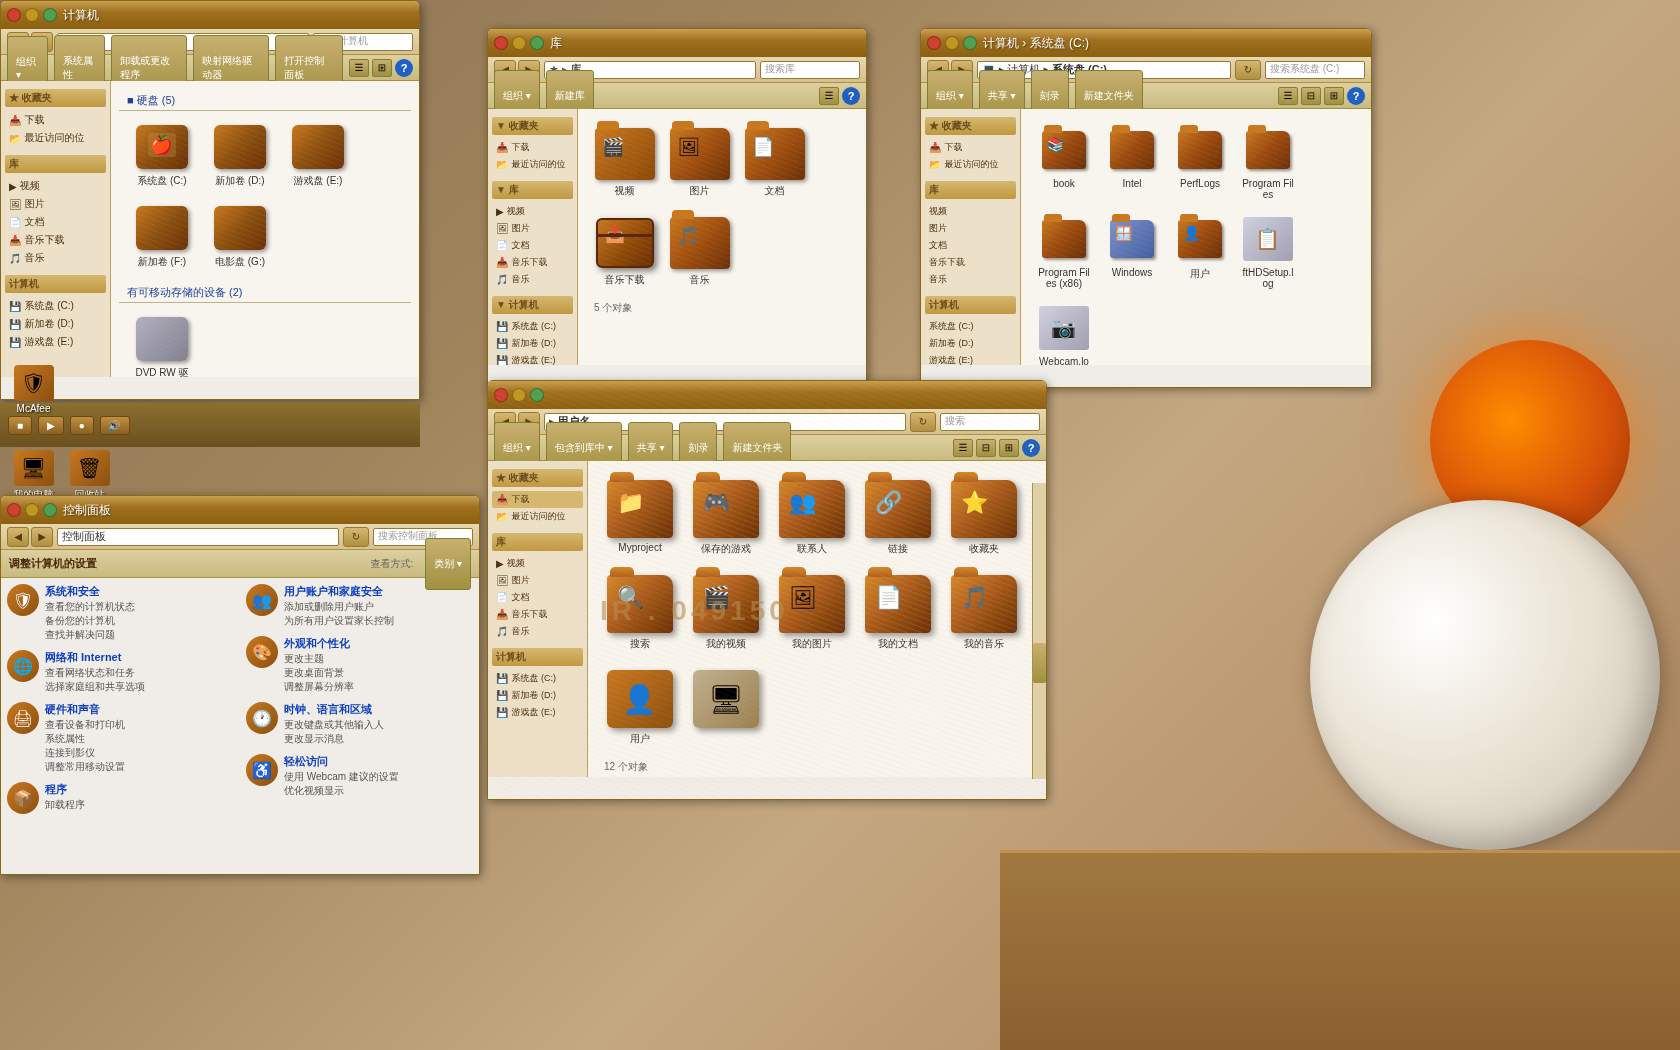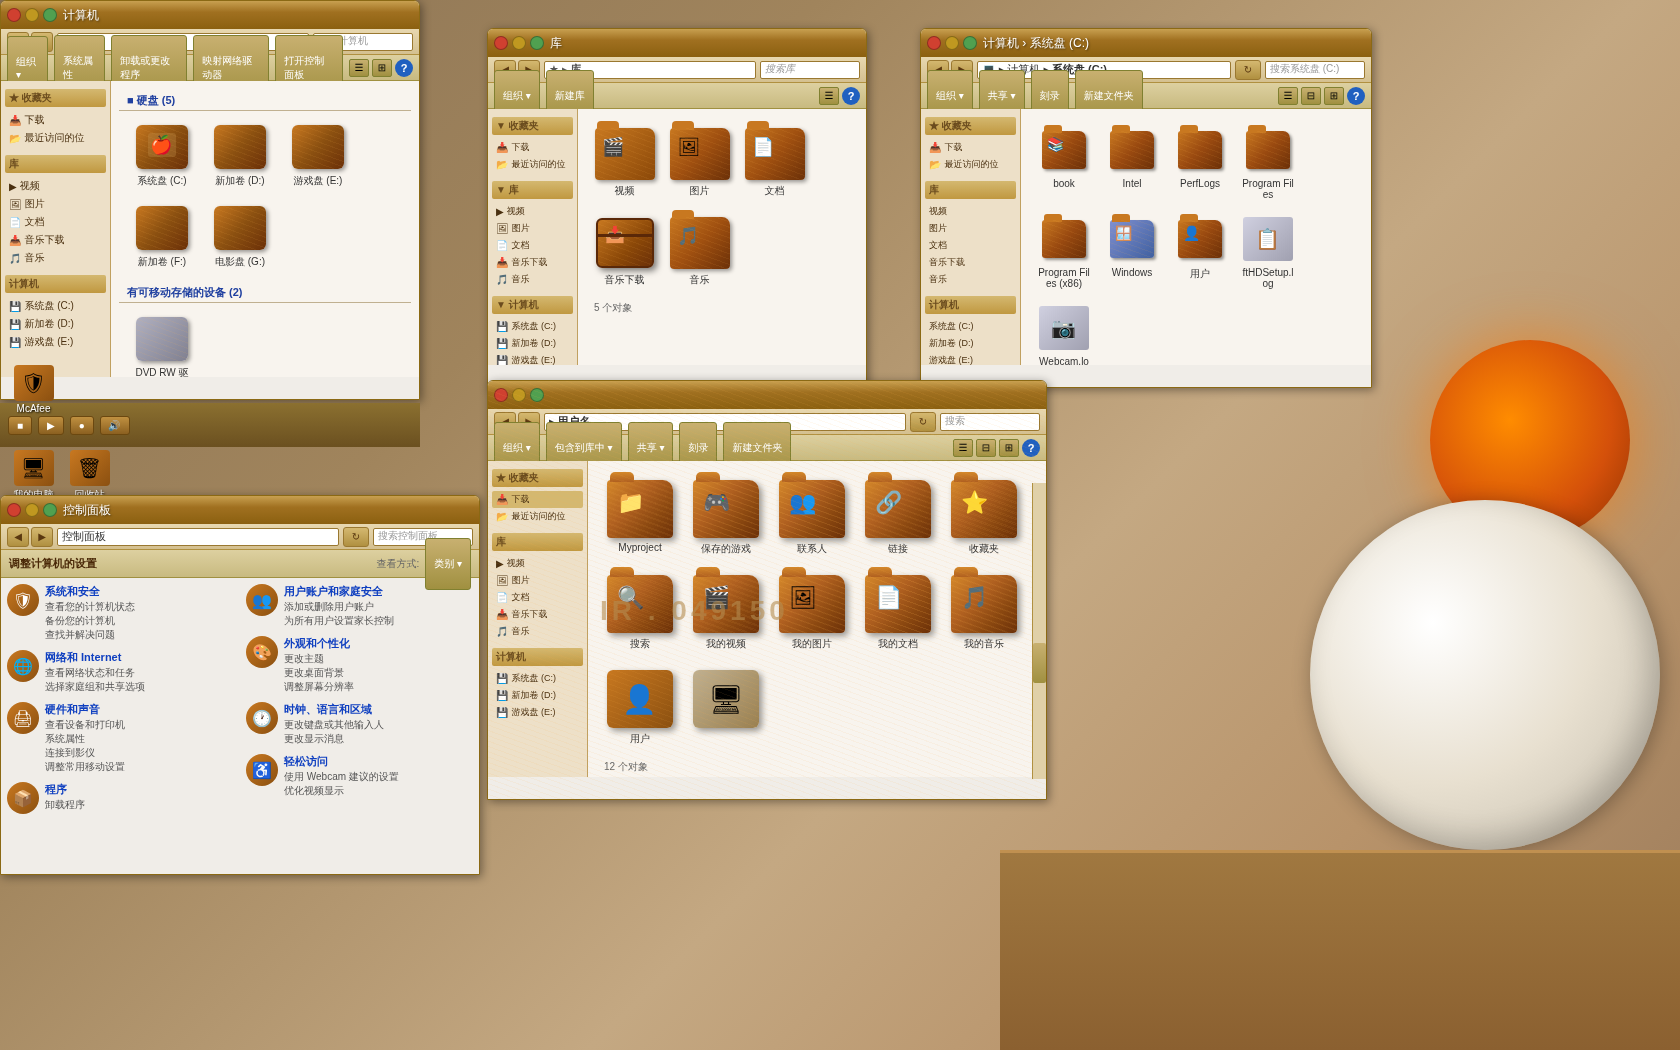--- a/index.html
+++ b/index.html
@@ -235,21 +235,21 @@
       color: #fff;
       font-size: 10px;
       display: flex;
       align-items: center;
       gap: 4px;
       cursor: pointer;
     }
 
     .section-header {
       font-size: 11px;
-      font-weight: bold;
+      font-weight: normal;
       color: #2040a0;
       padding: 4px 8px 2px;
       border-bottom: 1px solid #c0b090;
     }
 
     .cp-icon {
       width: 32px;
       height: 32px;
       border-radius: 50%;
       background: linear-gradient(135deg, #c87820, #8B5010);
@@ -650,21 +650,21 @@
 
   <div class="toolbar">
     <div class="nav-btn-group">
       <div class="nav-arrow">◀</div>
       <div class="nav-arrow">▶</div>
     </div>
     <div class="address-input">
       <span style="color:#555;font-size:11px;">★ ▸ <strong>库</strong></span>
     </div>
     <div class="search-input">
-      <span style="color:#999;font-size:10px;font-style:italic;">搜索库</span>
+      <span style="color:#999;font-size:10px;">搜索库</span>
     </div>
   </div>
 
   <div class="second-toolbar">
     <span class="second-toolbar-btn">组织 ▾</span>
     <span class="second-toolbar-btn">新建库</span>
     <div style="margin-left:auto;display:flex;gap:3px;">
       <div class="view-btn">☰</div>
       <div class="help-btn">?</div>
     </div>
@@ -963,21 +963,21 @@
     </div>
     <div class="address-input">
       <span style="font-size:11px;">控制面板</span>
     </div>
     <div class="nav-arrow" style="width:26px;">↻</div>
     <div class="search-input">
       <span style="color:#999;font-size:10px;">搜索控制面板</span>
     </div>
   </div>
 
-  <div style="background:linear-gradient(to bottom,#ddd0a0,#c8ba80);height:28px;display:flex;align-items:center;padding:0 8px;gap:6px;border-bottom:1px solid #a09040;">
+  <div style="background:linear-gradient(to bottom,#ddd0a0,#c8ba80);height:28px;display:flex;align-items:center;padding:0 8px;gap:12px;border-bottom:1px solid #a09040;">
     <span style="font-size:11px;font-weight:bold;color:#4a2808;">调整计算机的设置</span>
     <span style="font-size:10px;color:#666;margin-left:auto;">查看方式:</span>
     <span class="second-toolbar-btn">类别 ▾</span>
   </div>
 
   <div style="display:flex;height:calc(100% - 102px);overflow-y:auto;">
 
     <div style="flex:1;padding:6px;">
 
       <div style="display:flex;align-items:flex-start;gap:6px;margin-bottom:8px;">

